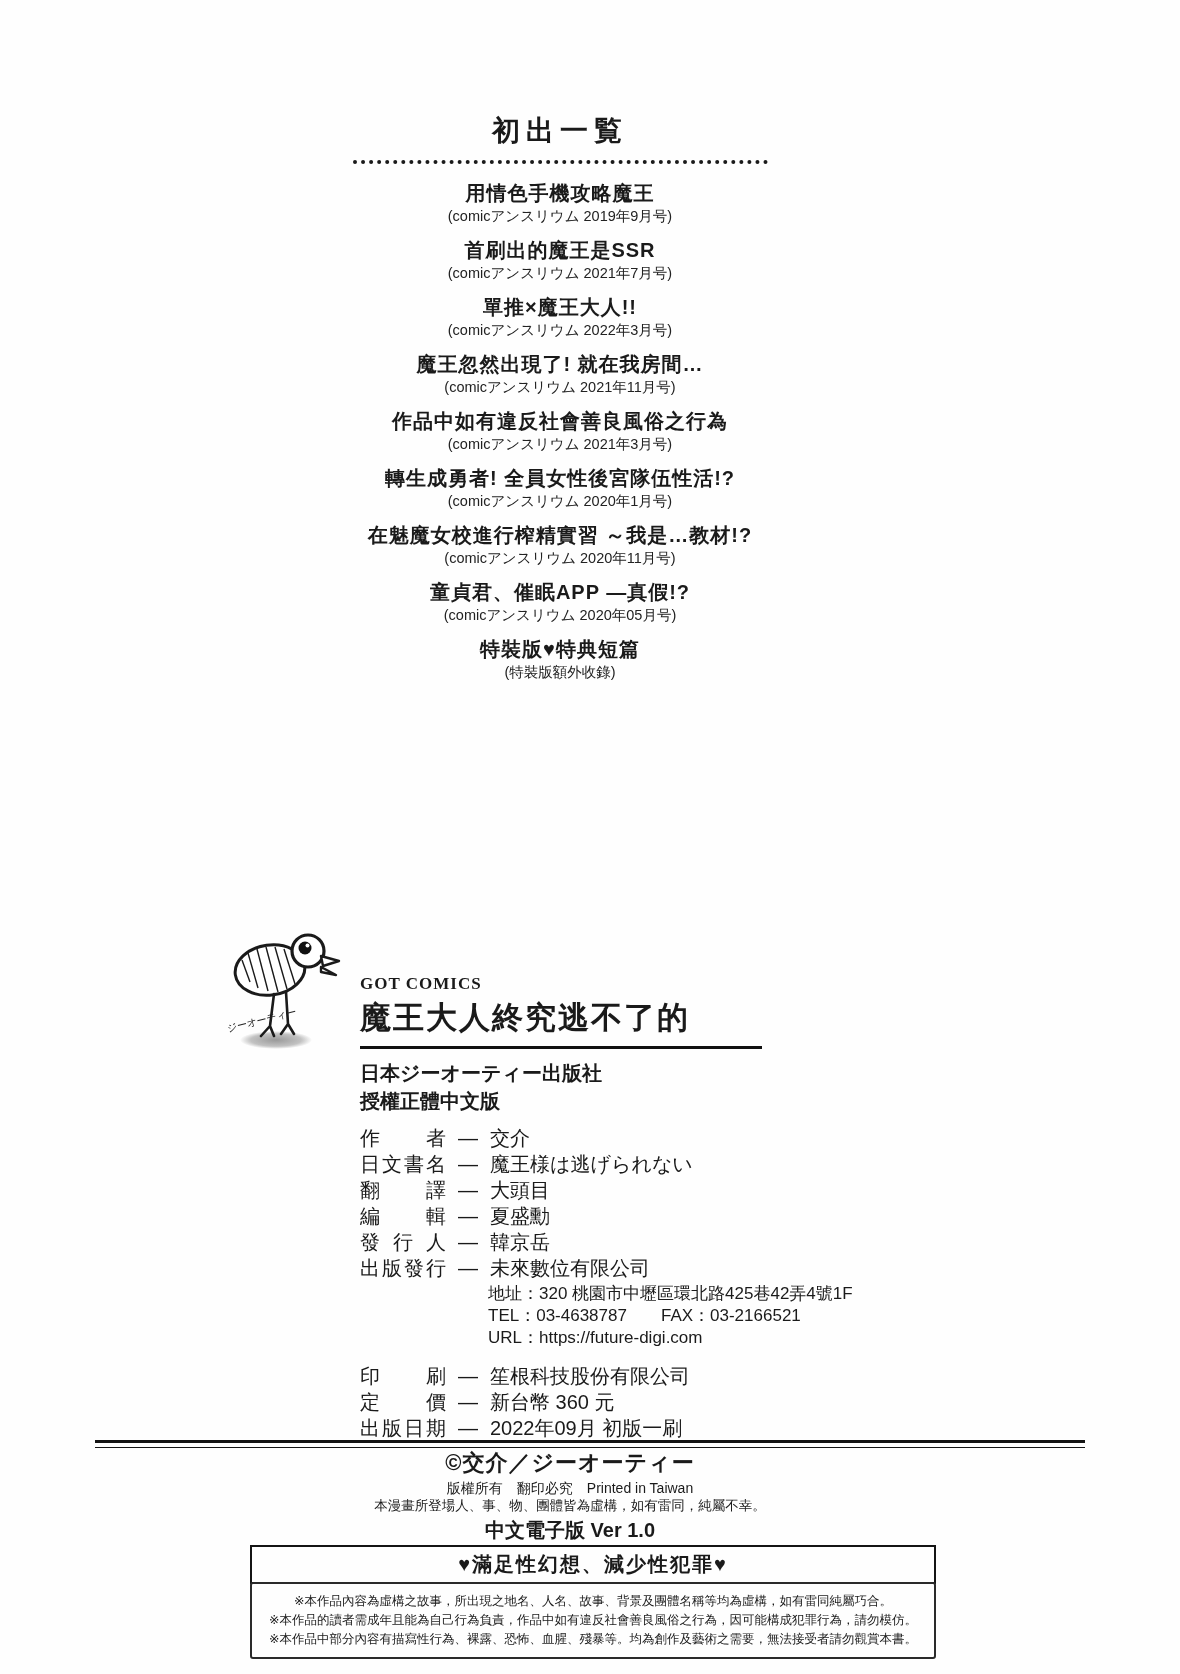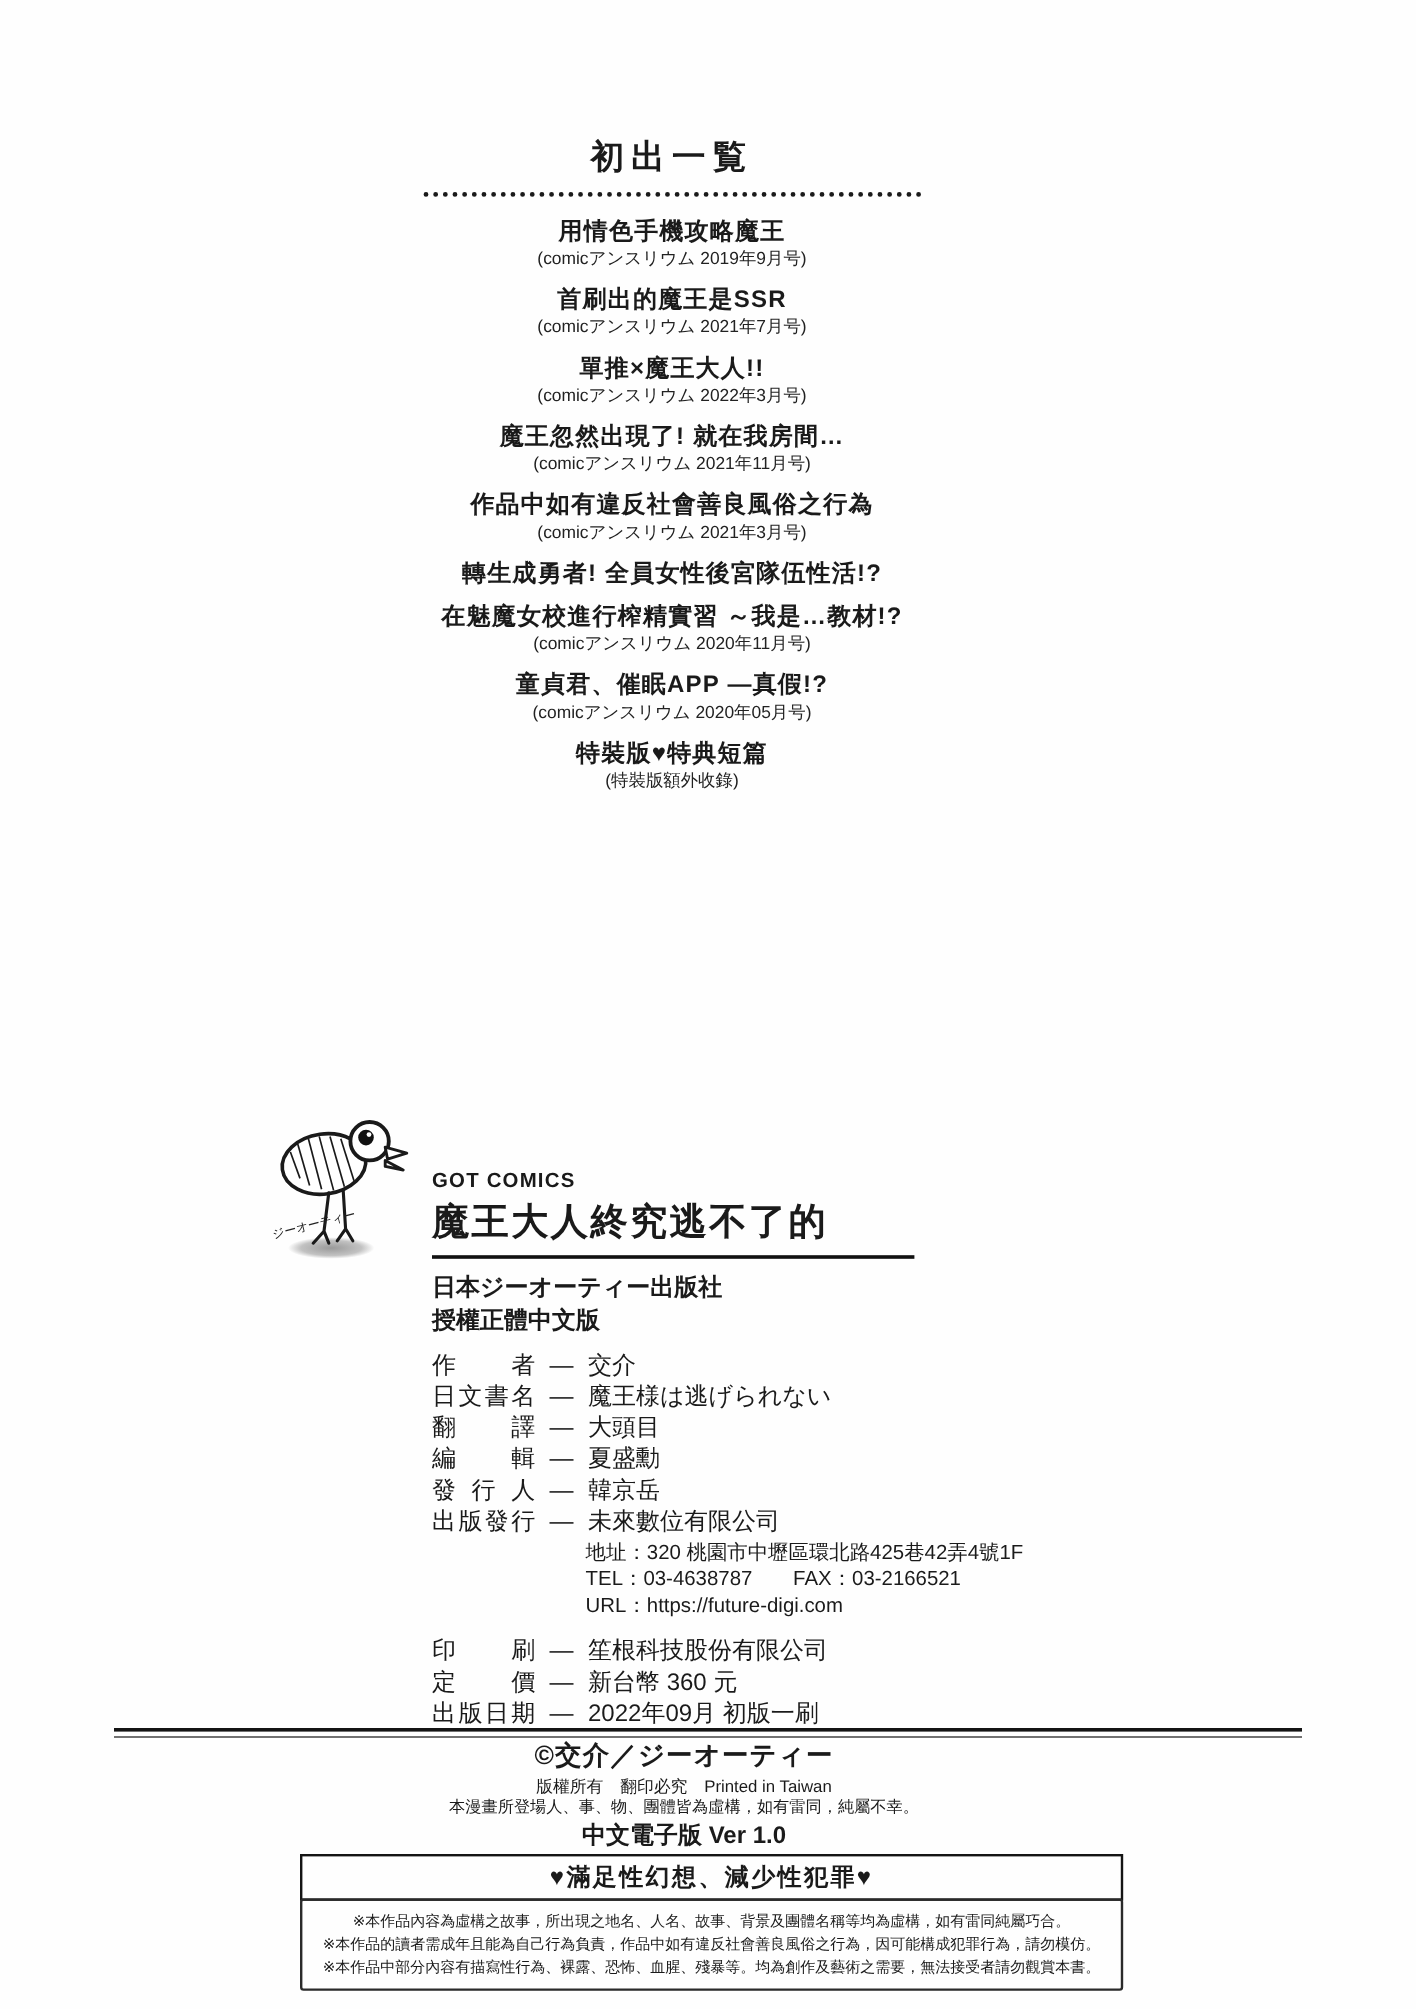--- a/index.html
+++ b/index.html
@@ -13,21 +13,21 @@
   #first-pub{position:absolute;top:112px;left:0;width:1120px;text-align:center;}
   .fp-title{font-size:28px;font-weight:bold;letter-spacing:6px;}
   .fp-divider{width:415px;height:0;margin:10px auto 16px auto;border-bottom:4px dotted #1a1a1a;}
   .entry{margin-bottom:10px;}
   .entry-title{font-size:20px;font-weight:bold;line-height:26px;letter-spacing:1px;}
   .entry-source{font-size:14.5px;line-height:21px;color:#222;}
   
   #logo{position:absolute;top:922px;left:226px;width:124px;height:130px;}
   
   #colophon{position:absolute;top:974px;left:360px;width:620px;}
-  .imprint{font-size:17px;font-weight:bold;letter-spacing:1px;}
+  .imprint{font-size:17px;font-weight:bold;letter-spacing:1px;font-family:Liberation Serif, serif;}
   .book-title{font-size:31px;font-weight:bold;letter-spacing:2px;margin-top:3px;}
   .title-rule{width:402px;height:0;border-bottom:3px solid #111;margin-top:7px;margin-bottom:10px;}
   .lic{font-size:20px;line-height:28px;font-weight:bold;}
   .credits{margin-top:10px;}
   .credit-row{display:flex;font-size:20px;line-height:26px;}
   .credit-label{display:inline-block;width:86px;text-align:justify;text-align-last:justify;}
   .credit-dash{margin:0 12px;flex:0 0 auto;}
   .details{margin-left:128px;font-size:17px;line-height:22px;margin-top:2px;}
   .credits2{margin-top:14px;}
   
@@ -70,20 +70,21 @@
     <div class="entry">
       <div class="entry-title">魔王忽然出現了! 就在我房間…</div>
       <div class="entry-source">(comicアンスリウム 2021年11月号)</div>
     </div>
     <div class="entry">
       <div class="entry-title">作品中如有違反社會善良風俗之行為</div>
       <div class="entry-source">(comicアンスリウム 2021年3月号)</div>
     </div>
     <div class="entry">
       <div class="entry-title">轉生成勇者! 全員女性後宮隊伍性活!?</div>
+      <div class="entry-source">(comicアンスリウム 2020年1月号)</div>
     </div>
     <div class="entry">
       <div class="entry-title">在魅魔女校進行榨精實習 ～我是…教材!?</div>
       <div class="entry-source">(comicアンスリウム 2020年11月号)</div>
     </div>
     <div class="entry">
       <div class="entry-title">童貞君、催眠APP —真假!?</div>
       <div class="entry-source">(comicアンスリウム 2020年05月号)</div>
     </div>
     <div class="entry">

